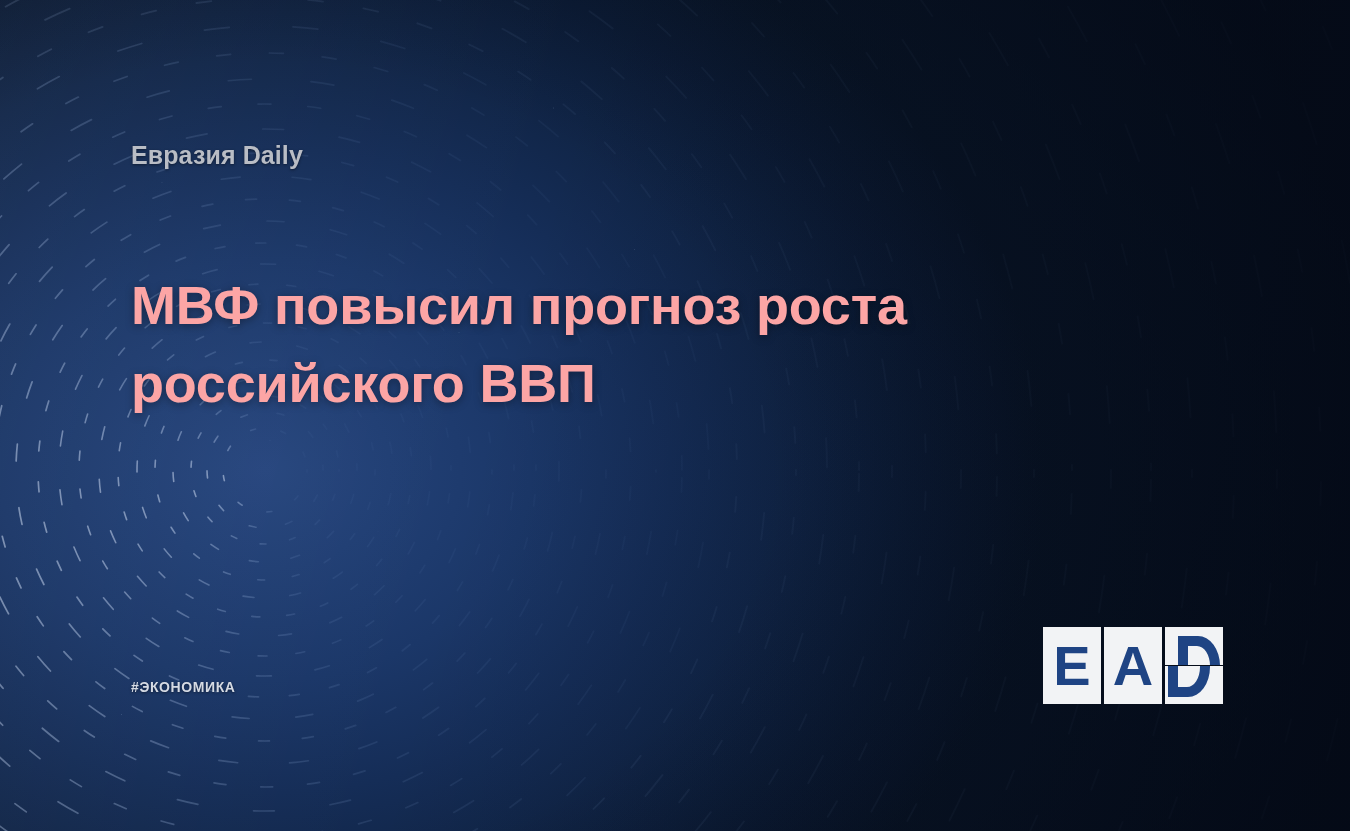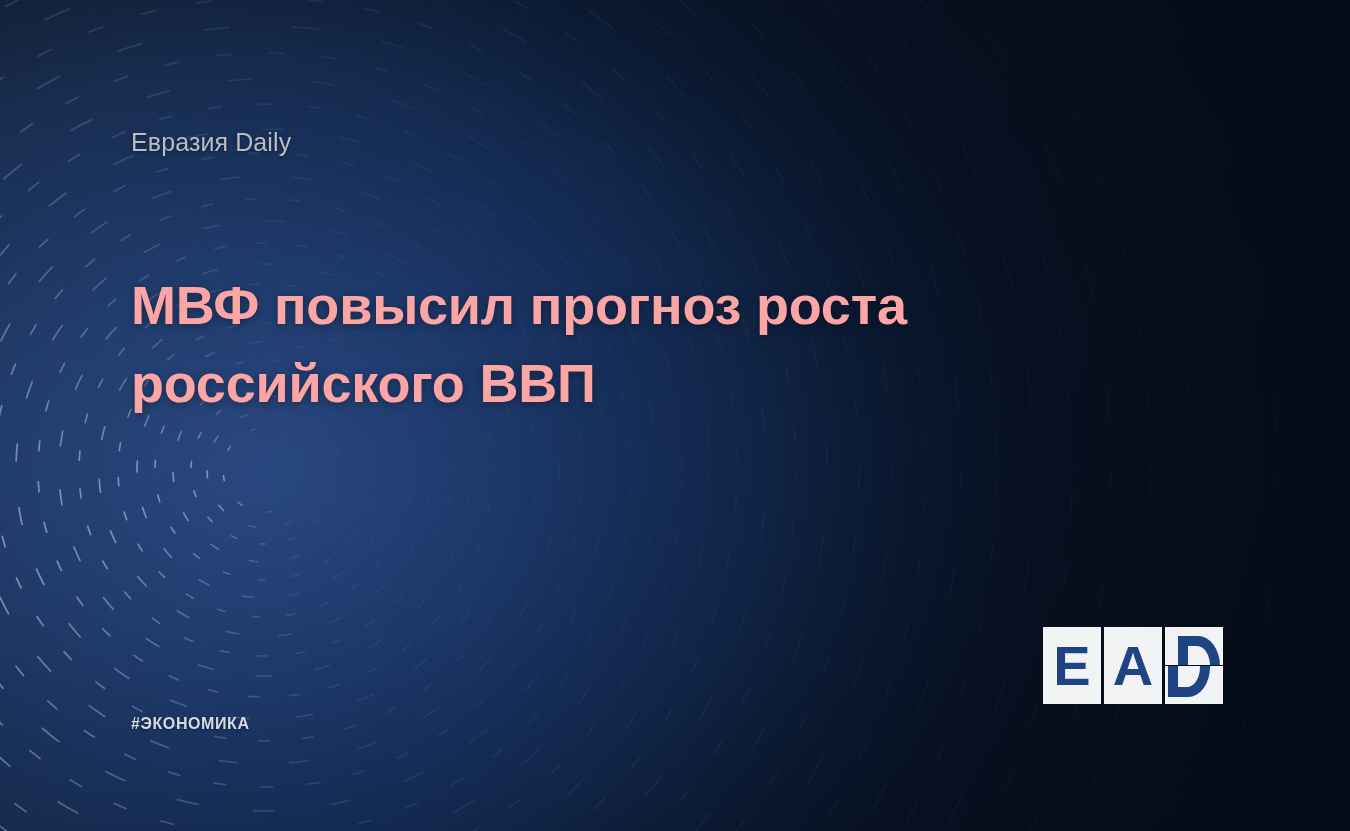--- a/index.html
+++ b/index.html
@@ -77,23 +77,23 @@
 
   
   .content {
     position: absolute;
     inset: 0;
   }
 
   .site-name {
     position: absolute;
     left: 131px;
-    top: 128px;
+    top: 141px;
     font-size: 25px;
-    font-weight: normal;
+    font-weight: bold;
     letter-spacing: 0.1px;
     color: #b9bdc5;
     text-shadow: 0 1px 3px rgba(0,0,0,0.45);
     white-space: nowrap;
   }
 
   .headline {
     position: absolute;
     left: 131px;
     top: 266px;
@@ -104,27 +104,26 @@
     font-weight: bold;
     color: #fca5a5;
     letter-spacing: -0.2px;
     text-shadow: 0 2px 8px rgba(0,0,0,0.35);
   }
 
   .category {
     position: absolute;
     left: 131px;
     top: 679px;
-    font-size: 16px;
+    font-size: 14px;
     font-weight: bold;
     letter-spacing: 0.6px;
     color: #d5dae3;
     text-shadow: 0 1px 3px rgba(0,0,0,0.45);
     white-space: nowrap;
-    margin-top: 36px;
   }
 
   
   .logo {
     position: absolute;
     left: 1043px;
     top: 627px;
     width: 180px;
     height: 77px;
     display: flex;

